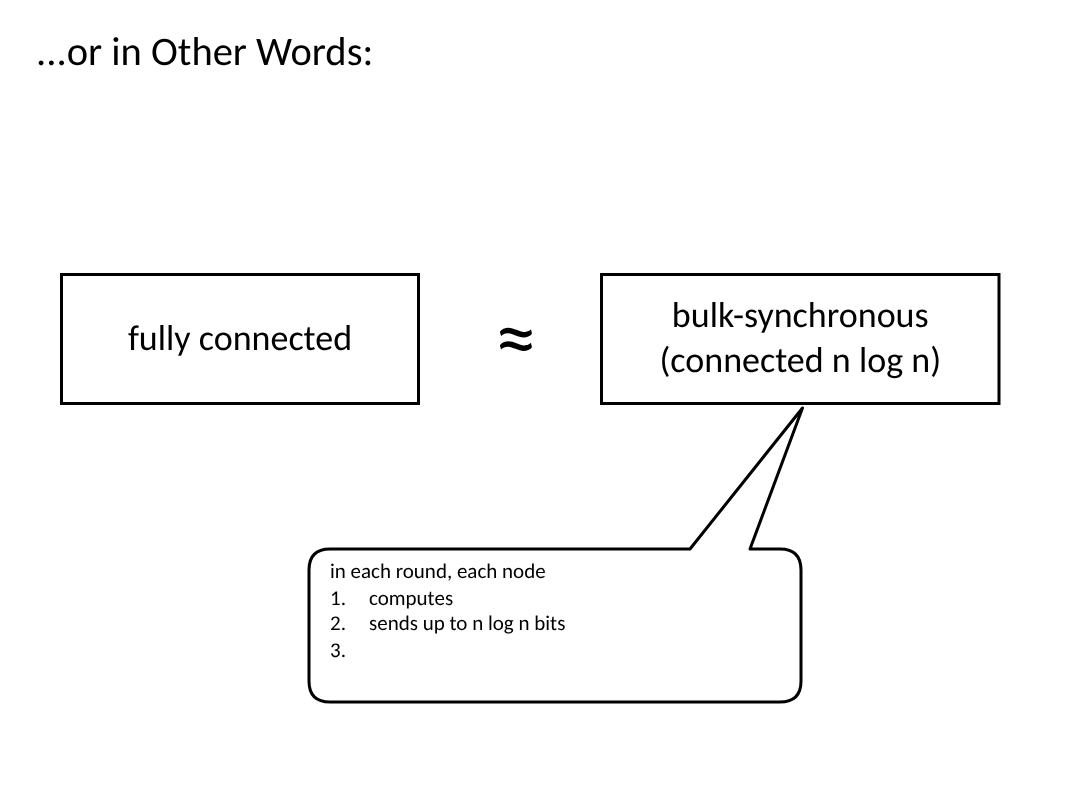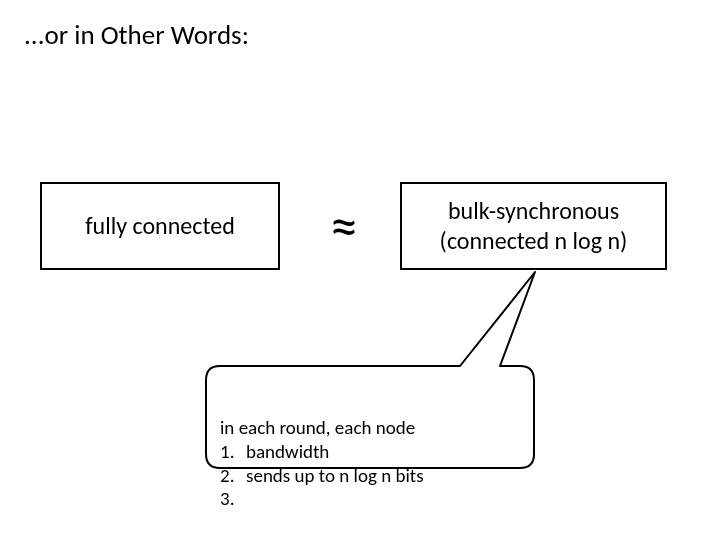--- a/index.html
+++ b/index.html
@@ -67,23 +67,22 @@
     position: absolute;
     left: 0; top: 0;
     width: 400px; height: 200px;
     overflow: visible;
   }
   .callout-text {
     position: absolute;
     left: 20px;
     top: 102px;
     width: 300px;
-    font-size: 19px;
+    font-size: 14px;
     line-height: 1.25;
-    margin-top: 44px;
   }
   .callout-text .intro { margin-bottom: 0; }
   .callout-text ol {
     list-style: none;
     padding-left: 0;
   }
   .callout-text li {
     padding-left: 26px;
     position: relative;
   }
@@ -122,21 +121,21 @@
       L 300 96
       L 335 2
       L 260 96
       Z" fill="#ffffff" stroke="#000" stroke-width="2" stroke-linejoin="round"></path>
   </svg>
   <div class="callout-text">
     <div class="intro">in each round, each node</div>
     <ol>
       <li>
         <span class="num">1.</span>
-        <span>bandwidth</span>
+        <span>computes</span>
       </li>
       <li>
         <span class="num">2.</span>
         <span>sends up to n log n bits</span>
       </li>
       <li>
         <span class="num">3.</span>
       </li>
     </ol>
   </div>

